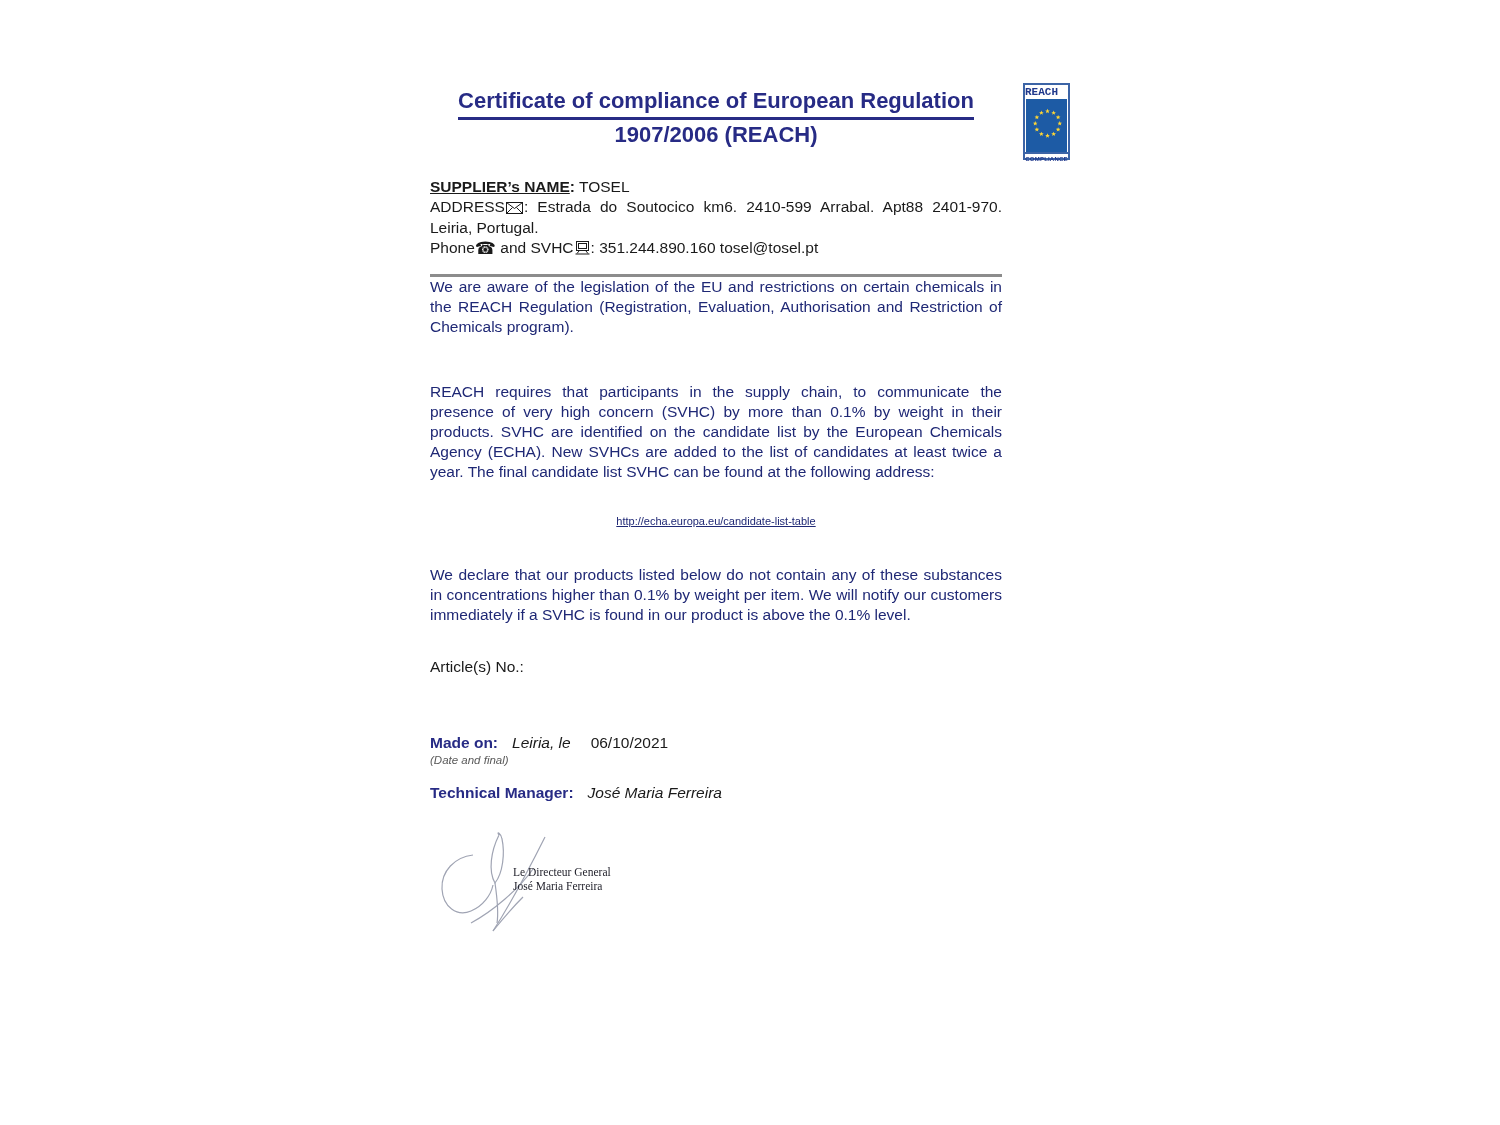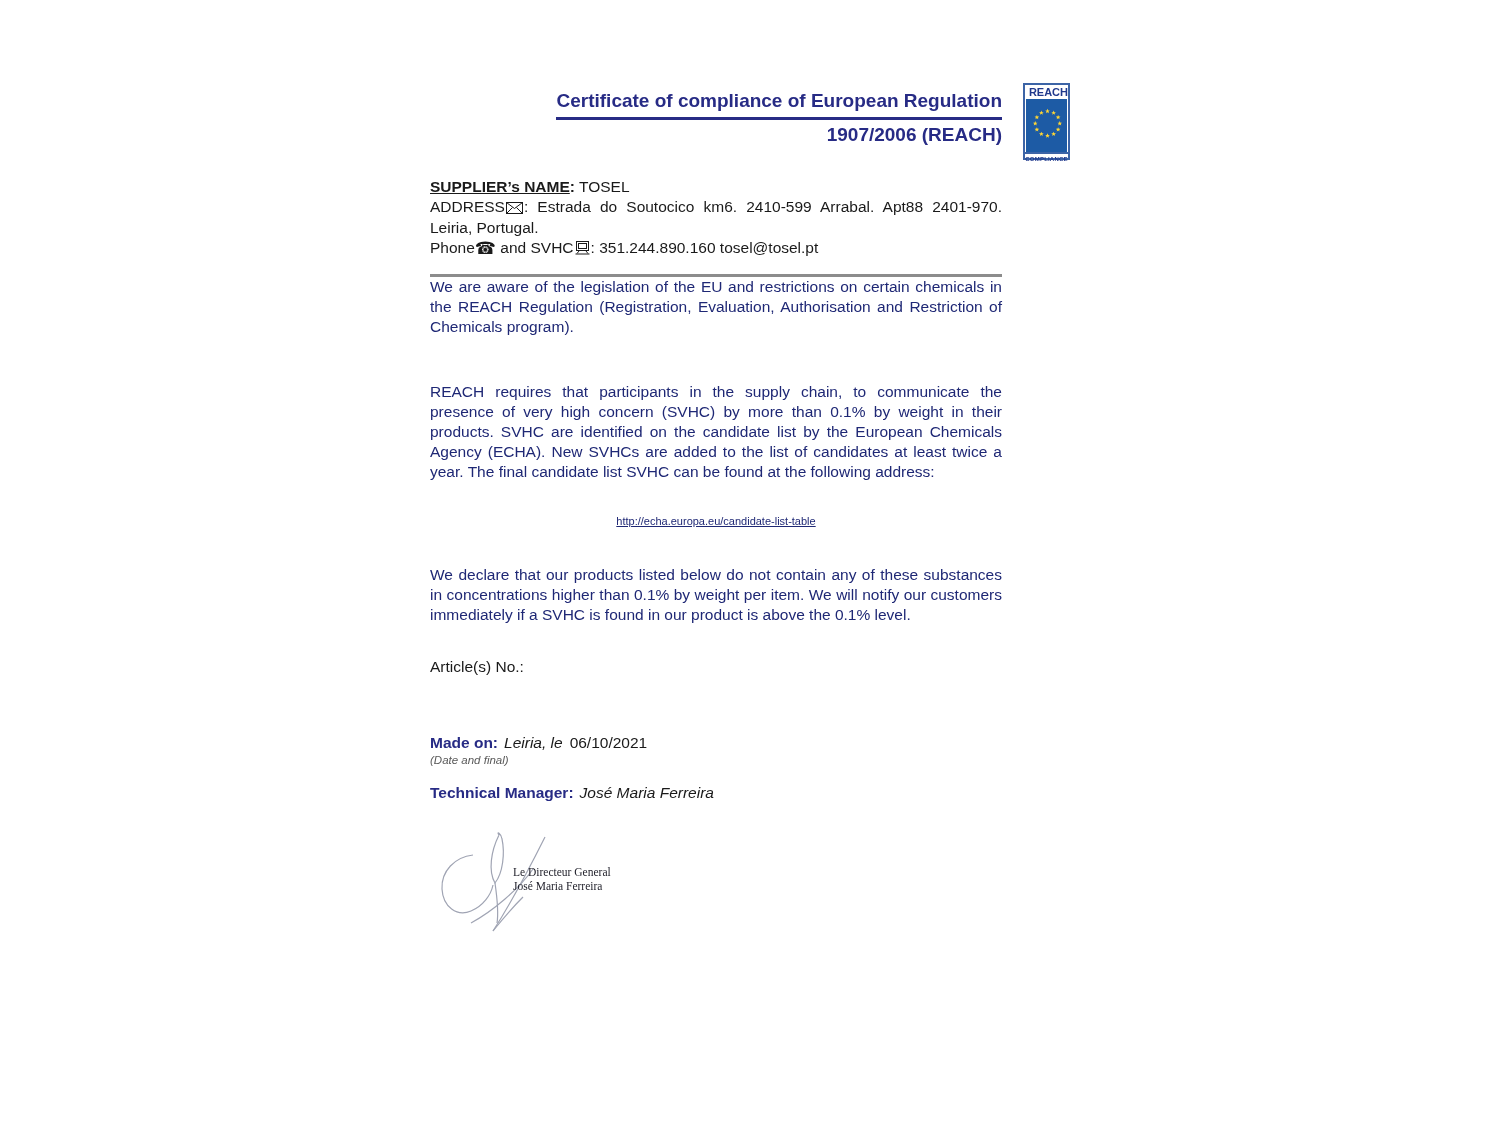--- a/index.html
+++ b/index.html
@@ -13,24 +13,24 @@
     overflow: hidden;
   }
   .doc {
     position: absolute;
     left: 430px;
     top: 86px;
     width: 572px;
   }
   
   .title {
-    text-align: right;
+    text-align: center;
     color: #272b85;
     font-weight: bold;
-    font-size: 19px;
+    font-size: 22px;
     line-height: 30px;
   }
   .title .t1 {
     white-space: nowrap;
     display: inline-block;
     border-bottom: 3px solid #272b85;
     padding-bottom: 1px;
   }
   
   .reach-logo {
@@ -42,23 +42,24 @@
     border: 2px solid #3c64a6;
     background: #ffffff;
     display: flex;
     flex-direction: column;
     font-family: "Liberation Sans", sans-serif;
   }
   .reach-logo .top-label {
     color: #20398c;
     font-weight: bold;
     font-size: 11px;
-    text-align: right;
+    text-align: left;
     line-height: 14px;
     letter-spacing: 0px;
+    font-family: Liberation Mono, monospace;
   }
   .reach-logo .flag {
     flex: 1;
     background: #1d5ba5;
     margin: 0 1px;
   }
   .reach-logo .bottom-label {
     color: #20398c;
     font-weight: bold;
     font-size: 6px;
@@ -108,22 +109,22 @@
   }
   .article-line {
     margin-top: 32px;
     color: #1a1a1a;
     font-size: 15.5px;
     line-height: 20px;
   }
   
   .made-on { margin-top: 56px; font-size: 15.5px; line-height: 20px; }
   .nav-label { color: #272b85; font-weight: bold; }
-  .italic-val { color: #1a1a1a; font-style: italic; margin-left: 6px; }
-  .plain-val { color: #1a1a1a; margin-left: 7px; }
+  .italic-val { color: #1a1a1a; font-style: italic; margin-left: 14px; }
+  .plain-val { color: #1a1a1a; margin-left: 20px; }
   .note {
     color: #595959;
     font-style: italic;
     font-size: 11.5px;
     line-height: 15px;
   }
   .tm-line { margin-top: 15px; font-size: 15.5px; line-height: 20px; }
   .note2 { padding-left: 3px; }
   .signature {
     position: relative;

